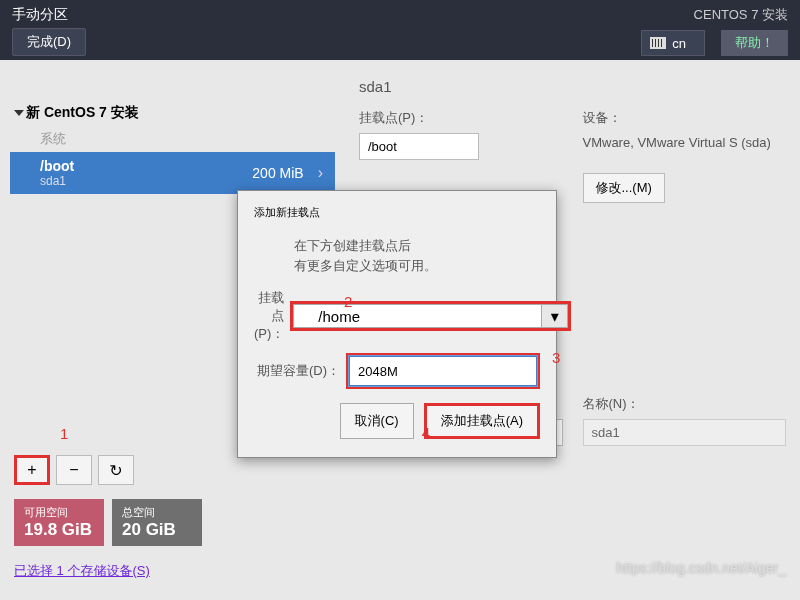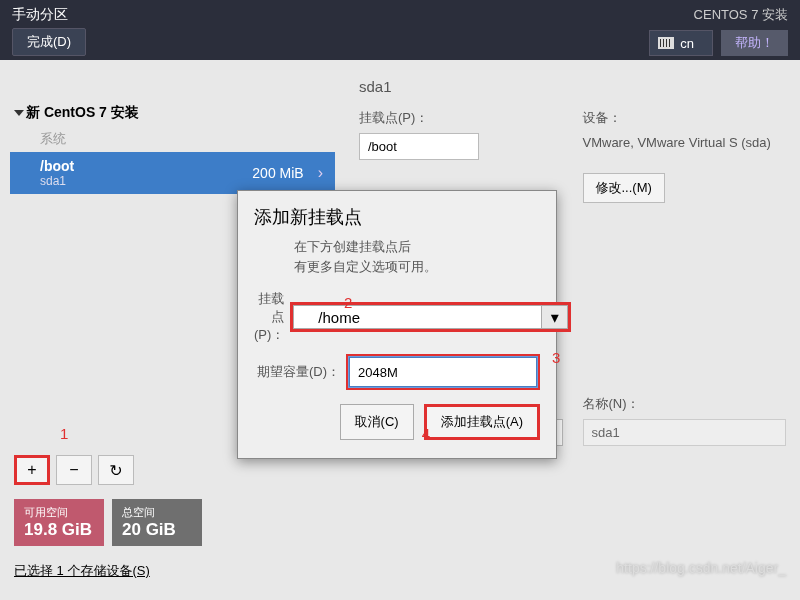--- a/index.html
+++ b/index.html
@@ -4,25 +4,25 @@
   <style>
     * { box-sizing: border-box; margin: 0; padding: 0; font-family: "Microsoft YaHei", sans-serif; }
     body { width: 800px; height: 600px; background: #e8e8e8; position: relative; overflow: hidden; }
     
     .header { background: #2b2e3b; height: 60px; display: flex; justify-content: space-between; padding: 6px 12px; color: #fff; }
     .header-left { display: flex; flex-direction: column; gap: 4px; }
     .header-title { font-size: 14px; }
     .done-btn { background: #3a4254; border: 1px solid #556; color: #fff; padding: 4px 14px; font-size: 13px; cursor: pointer; border-radius: 2px; width: fit-content; }
     .header-right { display: flex; flex-direction: column; align-items: flex-end; gap: 6px; }
     .header-app-title { font-size: 13px; color: #ccc; }
-    .header-controls { display: flex; gap: 8px; }
+    .header-controls { display: flex; gap: 16px; }
     .lang-box { background: #3a4254; border: 1px solid #556; padding: 3px 18px 3px 8px; color: #fff; font-size: 13px; display: flex; align-items: center; gap: 6px; }
     .kbd-icon { width: 16px; height: 12px; background: #ddd; display: inline-block; position: relative; }
     .kbd-icon::after { content: ''; position: absolute; inset: 2px; background: repeating-linear-gradient(90deg, #333 0 1px, transparent 1px 3px); }
-    .help-btn { background: #565a6b; border: none; color: #c4b5fd; padding: 4px 14px; font-size: 13px; cursor: pointer; }
+    .help-btn { background: #565a6b; border: none; color: #86efac; padding: 4px 14px; font-size: 13px; cursor: pointer; }
     
     .main { display: flex; height: 540px; }
     .left-panel { width: 345px; padding: 18px 10px 10px 10px; display: flex; flex-direction: column; }
     .install-group { display: flex; align-items: center; gap: 4px; font-size: 14px; font-weight: bold; padding: 4px 6px; margin-top: 22px; }
     .triangle { width: 0; height: 0; border-left: 6px solid #333; border-top: 5px solid transparent; border-bottom: 5px solid transparent; transform: rotate(90deg); }
     .section-label { color: #999; font-size: 13px; padding: 4px 0 4px 30px; }
     .partition-item { background: #3d7dc8; color: #fff; padding: 6px 12px 6px 30px; display: flex; justify-content: space-between; align-items: center; cursor: pointer; }
     .partition-item .mount { font-weight: bold; font-size: 14px; }
     .partition-item .disk { font-size: 12px; color: #dde; }
     .partition-item .size { font-size: 14px; }
@@ -32,34 +32,34 @@
     .tool-btn { width: 36px; height: 30px; border: 1px solid #bbb; background: #f4f4f4; font-size: 16px; cursor: pointer; display: flex; align-items: center; justify-content: center; }
     .red-box { border: 3px solid #e03030 !important; }
     .red-num { color: #e03030; font-size: 15px; position: absolute; }
     
     .space-row { display: flex; gap: 8px; padding: 6px 4px; }
     .space-box { padding: 6px 10px; color: #fff; min-width: 90px; }
     .space-box .lbl { font-size: 11px; }
     .space-box .val { font-size: 17px; font-weight: bold; }
     .avail { background: #c0596e; }
     .total { background: #6f6f6f; }
-    .storage-link { color: #000000; text-decoration: underline; font-size: 13px; padding: 10px 4px; cursor: pointer; }
+    .storage-link { color: #6d28d9; text-decoration: underline; font-size: 13px; padding: 10px 4px; cursor: pointer; }
     
     .right-panel { flex: 1; padding: 18px 14px; display: flex; flex-direction: column; gap: 14px; }
     .rp-title { font-size: 15px; font-weight: 500; color: #555; }
     .rp-row { display: flex; gap: 20px; }
     .rp-col { flex: 1; display: flex; flex-direction: column; gap: 6px; }
     .rp-label { font-size: 13px; color: #555; }
     .rp-input { border: 1px solid #bbb; background: #fff; padding: 5px 8px; font-size: 13px; width: 100%; }
     .rp-readonly { border: 1px solid #ccc; background: #eee; padding: 5px 8px; font-size: 13px; width: 100%; color: #666; }
     .rp-btn { border: 1px solid #bbb; background: #f4f4f4; padding: 5px 12px; font-size: 13px; cursor: pointer; width: fit-content; }
     .rp-device { font-size: 13px; color: #555; line-height: 1.5; }
     
     .dialog { position: absolute; left: 237px; top: 190px; width: 320px; background: #efefef; border: 1px solid #888; box-shadow: 0 3px 12px rgba(0,0,0,0.4); padding: 14px 16px 18px 16px; }
-    .dlg-title { font-size: 18px; font-weight: 500; margin-bottom: 8px; }
+    .dlg-title { font-size: 11px; font-weight: 500; margin-bottom: 16px; }
     .dlg-desc { font-size: 13px; color: #555; line-height: 1.5; margin-left: 40px; margin-bottom: 14px; }
     .dlg-field-row { display: flex; align-items: center; margin-bottom: 10px; gap: 6px; }
     .dlg-field-label { width: 86px; text-align: right; font-size: 13px; color: #555; }
     .dlg-combo { flex: 1; display: flex; height: 30px; }
     .dlg-combo input { flex: 1; border: 1px solid #aaa; padding: 4px 24px; font-size: 15px; }
     .dlg-combo .drop { width: 26px; border: 1px solid #aaa; border-left: none; background: #e8e8e8; display: flex; align-items: center; justify-content: center; cursor: pointer; }
     .dlg-input { flex: 1; border: 1px solid #4a7dc0; padding: 5px 8px; font-size: 13px; height: 30px; outline: 1px solid #6a9de0; }
     .dlg-buttons { display: flex; justify-content: flex-end; gap: 10px; margin-top: 14px; }
     .dlg-btn { border: 1px solid #aaa; background: #f4f4f4; padding: 6px 14px; font-size: 13px; cursor: pointer; }
     

